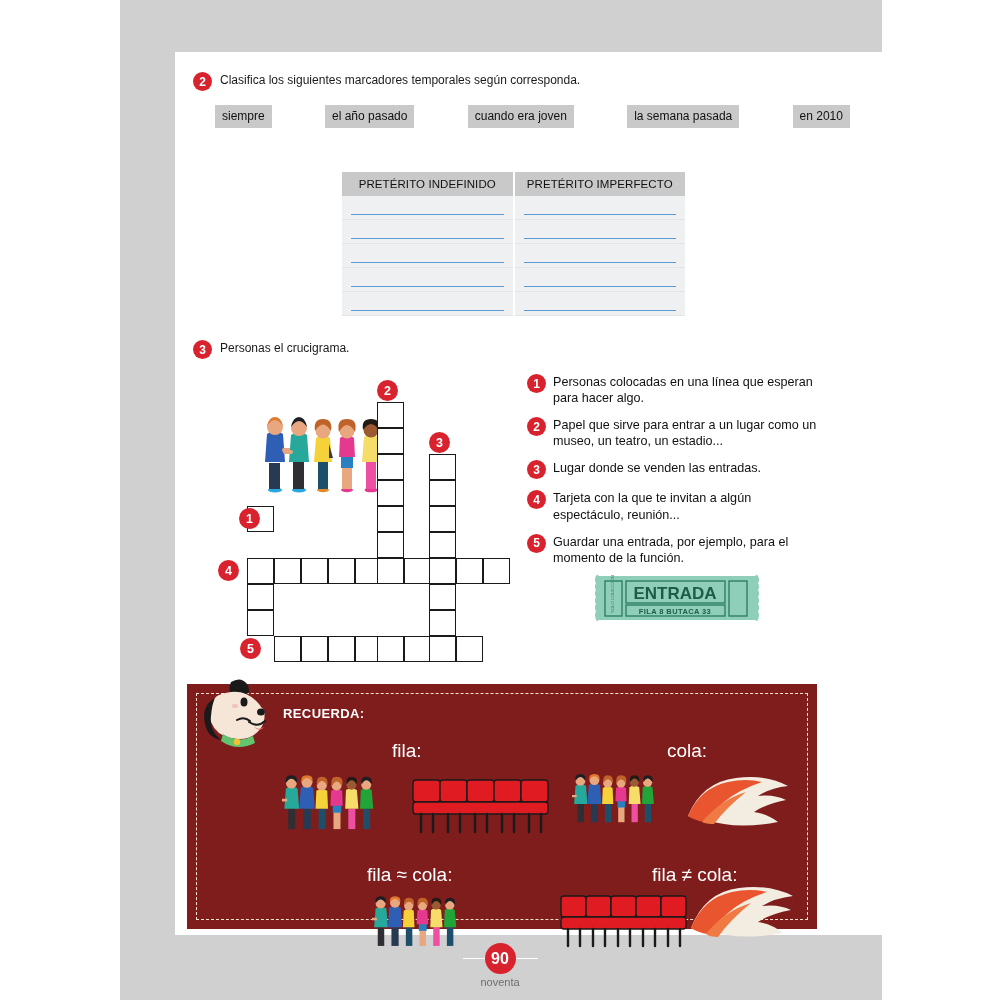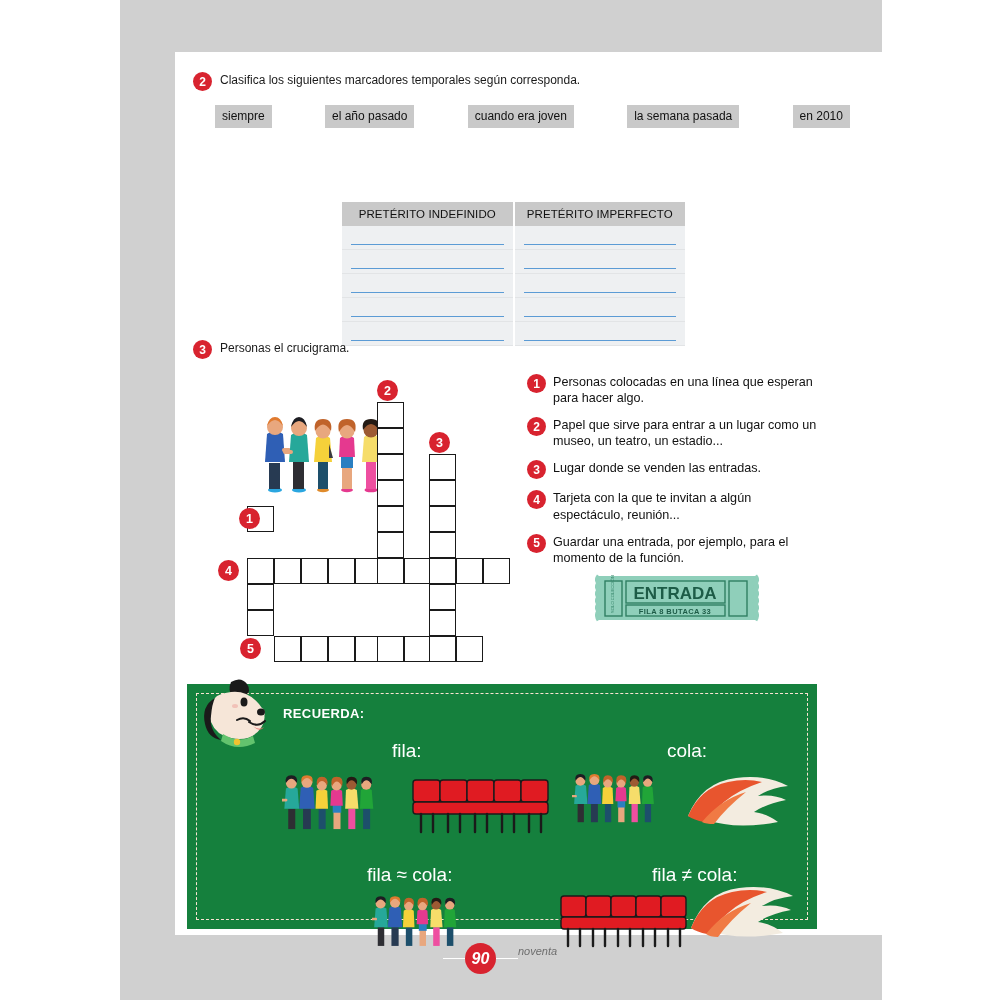--- a/index.html
+++ b/index.html
@@ -35,21 +35,21 @@
   .chips-row.r1{justify-content:space-between;padding-right:18px;}
   .chips-row.r2{justify-content:space-between;padding-right:18px;}
   .chip{
     background:#c9c9c9;color:#111;
     font-size:12px;line-height:1;
     padding:5px 7px 6px 7px;
     white-space:nowrap;
   }
 
   
-  .tbl-wrap{position:absolute;left:167px;top:150px;width:343px;}
+  .tbl-wrap{position:absolute;left:167px;top:120px;width:343px;}
   table.cls{border-collapse:collapse;width:343px;table-layout:fixed;background:#eef0f2;}
   table.cls th{
     background:#c9c9c9;color:#111;
     font-size:11.5px;font-weight:normal;letter-spacing:.1px;
     padding:6px 2px 6px 2px;text-align:center;
     border-right:2px solid #ffffff;
   }
   table.cls th:last-child{border-right:none;}
   table.cls td{
     height:23px;border-right:2px solid #ffffff;
@@ -76,33 +76,33 @@
   #clues{position:absolute;left:352px;top:322px;width:290px;}
   .clue{display:flex;align-items:flex-start;gap:7px;margin-bottom:11px;}
   .clue .ctext{font-size:12.6px;line-height:1.28;color:#111;}
 
   
   #ticket{position:absolute;left:420px;top:518px;width:164px;height:56px;}
 
   
   #recuerda{
     position:absolute;left:12px;top:632px;width:630px;height:245px;
-    background:#15803d;
+    background:#7f1d1d;
   }
   #recuerda .dashed{
     position:absolute;left:9px;top:9px;right:9px;bottom:9px;
     border:1.5px dashed #fbe3d2;
   }
   #rec-title{position:absolute;left:96px;top:22px;color:#fff;font-size:13px;font-weight:bold;letter-spacing:.4px;}
   .rlabel{position:absolute;color:#fff;font-size:19px;font-weight:normal;}
   #dog{position:absolute;left:10px;top:-8px;width:86px;height:92px;}
 
   
   #footer{position:absolute;left:0;top:943px;width:1000px;text-align:center;}
-  .pnum-wrap{display:inline-flex;font-style:italic;}
+  .pnum-wrap{display:inline-flex;flex-direction:column;align-items:center;}
   .pnum-row{display:flex;align-items:center;gap:0px;}
   .pnum-rule{width:22px;height:1.5px;background:#ffffff;}
   .pnum{
     width:31px;height:31px;border-radius:50%;background:#d8232f;color:#fff;
     display:flex;align-items:center;justify-content:center;
     font-size:16px;font-weight:bold;
   }
   .pword{font-size:11px;color:#6e6e6e;margin-top:2px;}
 </style>
 </head>

